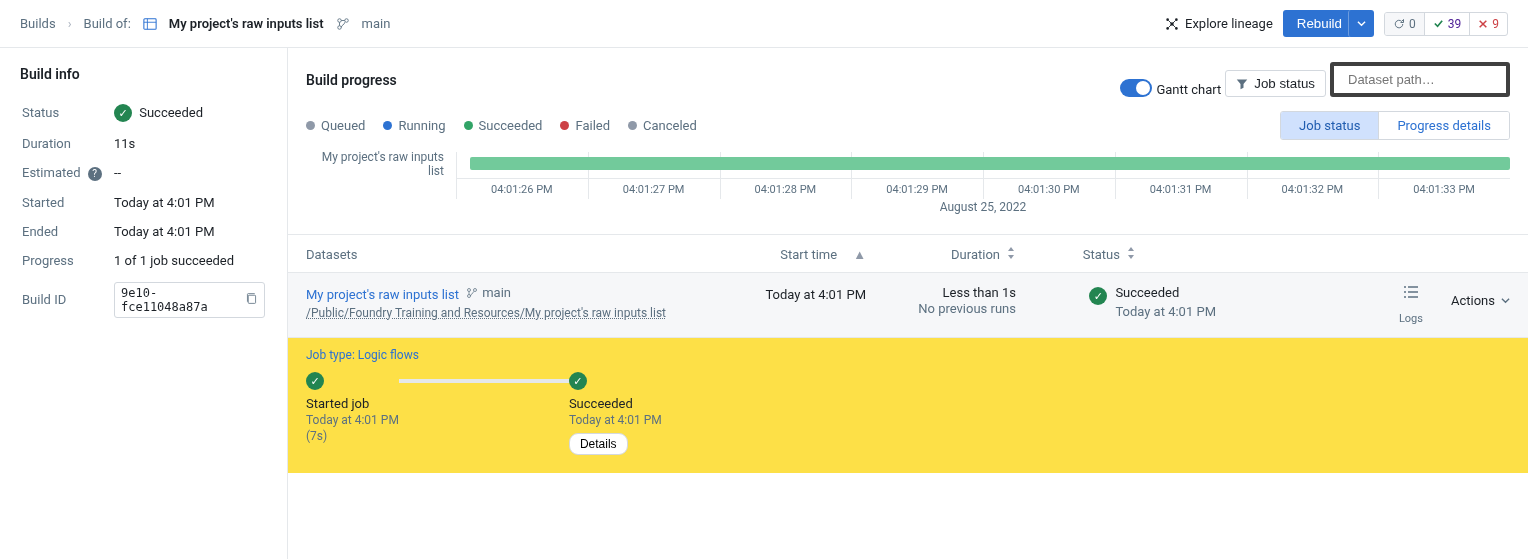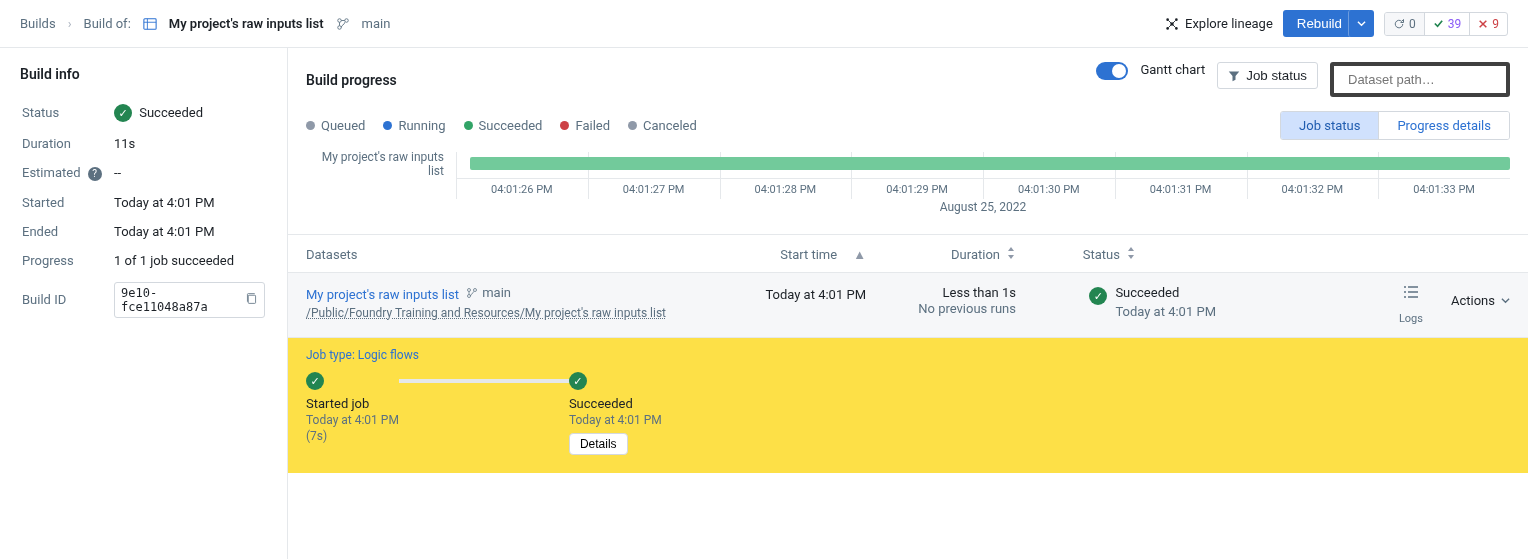--- a/index.html
+++ b/index.html
@@ -13,41 +13,41 @@
 .breadcrumb .label { color: #5c7080; }
 .breadcrumb .title { font-weight: 600; color: #1c2127; }
 .topbar-right { display: flex; align-items: center; gap: 10px; }
 .btn-link { display: inline-flex; align-items: center; gap: 6px; color: #1c2127; text-decoration: none; cursor: pointer; }
 .btn-primary { background: #2d72d2; color: #fff; padding: 6px 14px; border-radius: 3px; border: none; cursor: pointer; font-weight: 500; display: inline-flex; align-items: center; gap: 4px; }
 .btn-split-caret { background: #2d72d2; color: #fff; padding: 6px 8px; border-radius: 3px; border: none; cursor: pointer; margin-left: -8px; border-left: 1px solid rgba(255,255,255,0.3); }
 .status-group { display: inline-flex; align-items: center; border: 1px solid #d3d8de; border-radius: 3px; overflow: hidden; }
 .status-pill { display: inline-flex; align-items: center; gap: 4px; padding: 4px 8px; font-size: 12px; border-right: 1px solid #d3d8de; }
 .status-pill:last-child { border-right: none; }
 .status-pill.refresh { color: #5c7080; background: #f6f7f9; }
-.status-pill.ok { color: #8b5cf6; }
+.status-pill.ok { color: #4c1d95; }
 .status-pill.err { color: #cd4246; }
 
 
 .content { display: flex; height: calc(559px - 48px); }
 .sidebar { width: 288px; padding: 18px 20px; border-right: 1px solid #e5e8eb; }
 .sidebar h2 { font-size: 14px; font-weight: 600; margin-bottom: 12px; }
 .info-table { width: 100%; }
 .info-table td { padding: 6px 0; vertical-align: middle; }
 .info-table .key { color: #5c7080; width: 90px; }
 .info-table .val { color: #1c2127; }
 .help-circle { display:inline-flex; width:14px; height:14px; border-radius:50%; background:#5c7080; color:#fff; align-items:center; justify-content:center; font-size:10px; margin-left:4px; }
 .buildid-box { display:inline-flex; align-items:center; border:1px solid #d3d8de; border-radius:3px; padding:3px 6px; gap:6px; font-family: Menlo, monospace; font-size:12px; }
 .copy-icon { cursor:pointer; color:#5c7080; }
 
 .main { flex:1; display:flex; flex-direction:column; overflow:hidden; }
 
 
 .progress-hdr { display:flex; align-items:center; justify-content:space-between; padding: 14px 18px 8px; }
 .progress-hdr h2 { font-size:14px; font-weight:600; }
-.progress-controls { display:flex; align-items:flex-start; gap:12px; }
+.progress-controls { display:flex; align-items:flex-end; gap:4px; }
 .toggle { width:32px; height:18px; background:#2d72d2; border-radius:9px; position:relative; cursor:pointer; }
 .toggle::after { content:''; width:14px; height:14px; background:#fff; border-radius:50%; position:absolute; right:2px; top:2px; }
 .gantt-label { color:#1c2127; }
 .btn-outline { display:inline-flex; align-items:center; gap:6px; border:1px solid #d3d8de; background:#fff; padding:5px 10px; border-radius:3px; cursor:pointer; color:#1c2127; }
 .search-box { display:inline-flex; align-items:center; gap:6px; border:4px solid #404040; border-radius:3px; padding:5px 8px; width:180px; }
 .search-box input { border:none; outline:none; flex:1; font-size:13px; color:#5c7080; background:transparent; }
 .kbd { font-size:11px; color:#abb3bf; border:1px solid #e5e8eb; border-radius:3px; padding:1px 4px; }
 
 
 .legend-row { display:flex; align-items:center; justify-content:space-between; padding: 6px 18px 10px; }
@@ -107,21 +107,21 @@
 .job-type { font-size:12px; margin-bottom:10px; }
 .job-type .label { color:#2d72d2; }
 .job-type .val { color:#2d72d2; }
 .timeline { display:flex; align-items:flex-start; gap:0; }
 .tl-node { display:flex; flex-direction:column; }
 .tl-check { width:18px; height:18px; border-radius:50%; background:#238551; color:#fff; display:inline-flex; align-items:center; justify-content:center; font-size:11px; }
 .tl-line { width:170px; height:4px; background:#e5e8eb; margin-top:7px; }
 .tl-label { margin-top:6px; color:#1c2127; }
 .tl-time { color:#5c7080; font-size:12px; margin-top:2px; }
 .tl-extra { color:#5c7080; font-size:12px; margin-top:2px; }
-.details-btn { margin-top:6px; display:inline-block; border:1px solid #d3d8de; background:#fff; padding:3px 10px; border-radius:4px; cursor:pointer; font-size:12px; width:fit-content; }
+.details-btn { margin-top:6px; display:inline-block; border:1px solid #d3d8de; background:#fff; padding:3px 10px; border-radius:9px; cursor:pointer; font-size:12px; width:fit-content; }
 
 .icon-svg { display:inline-block; vertical-align:middle; }
 </style>
 </head>
 <body>
 
 <div class="topbar">
   <div class="breadcrumb">
     <a href="#">Builds</a>
     <span class="sep">›</span>

